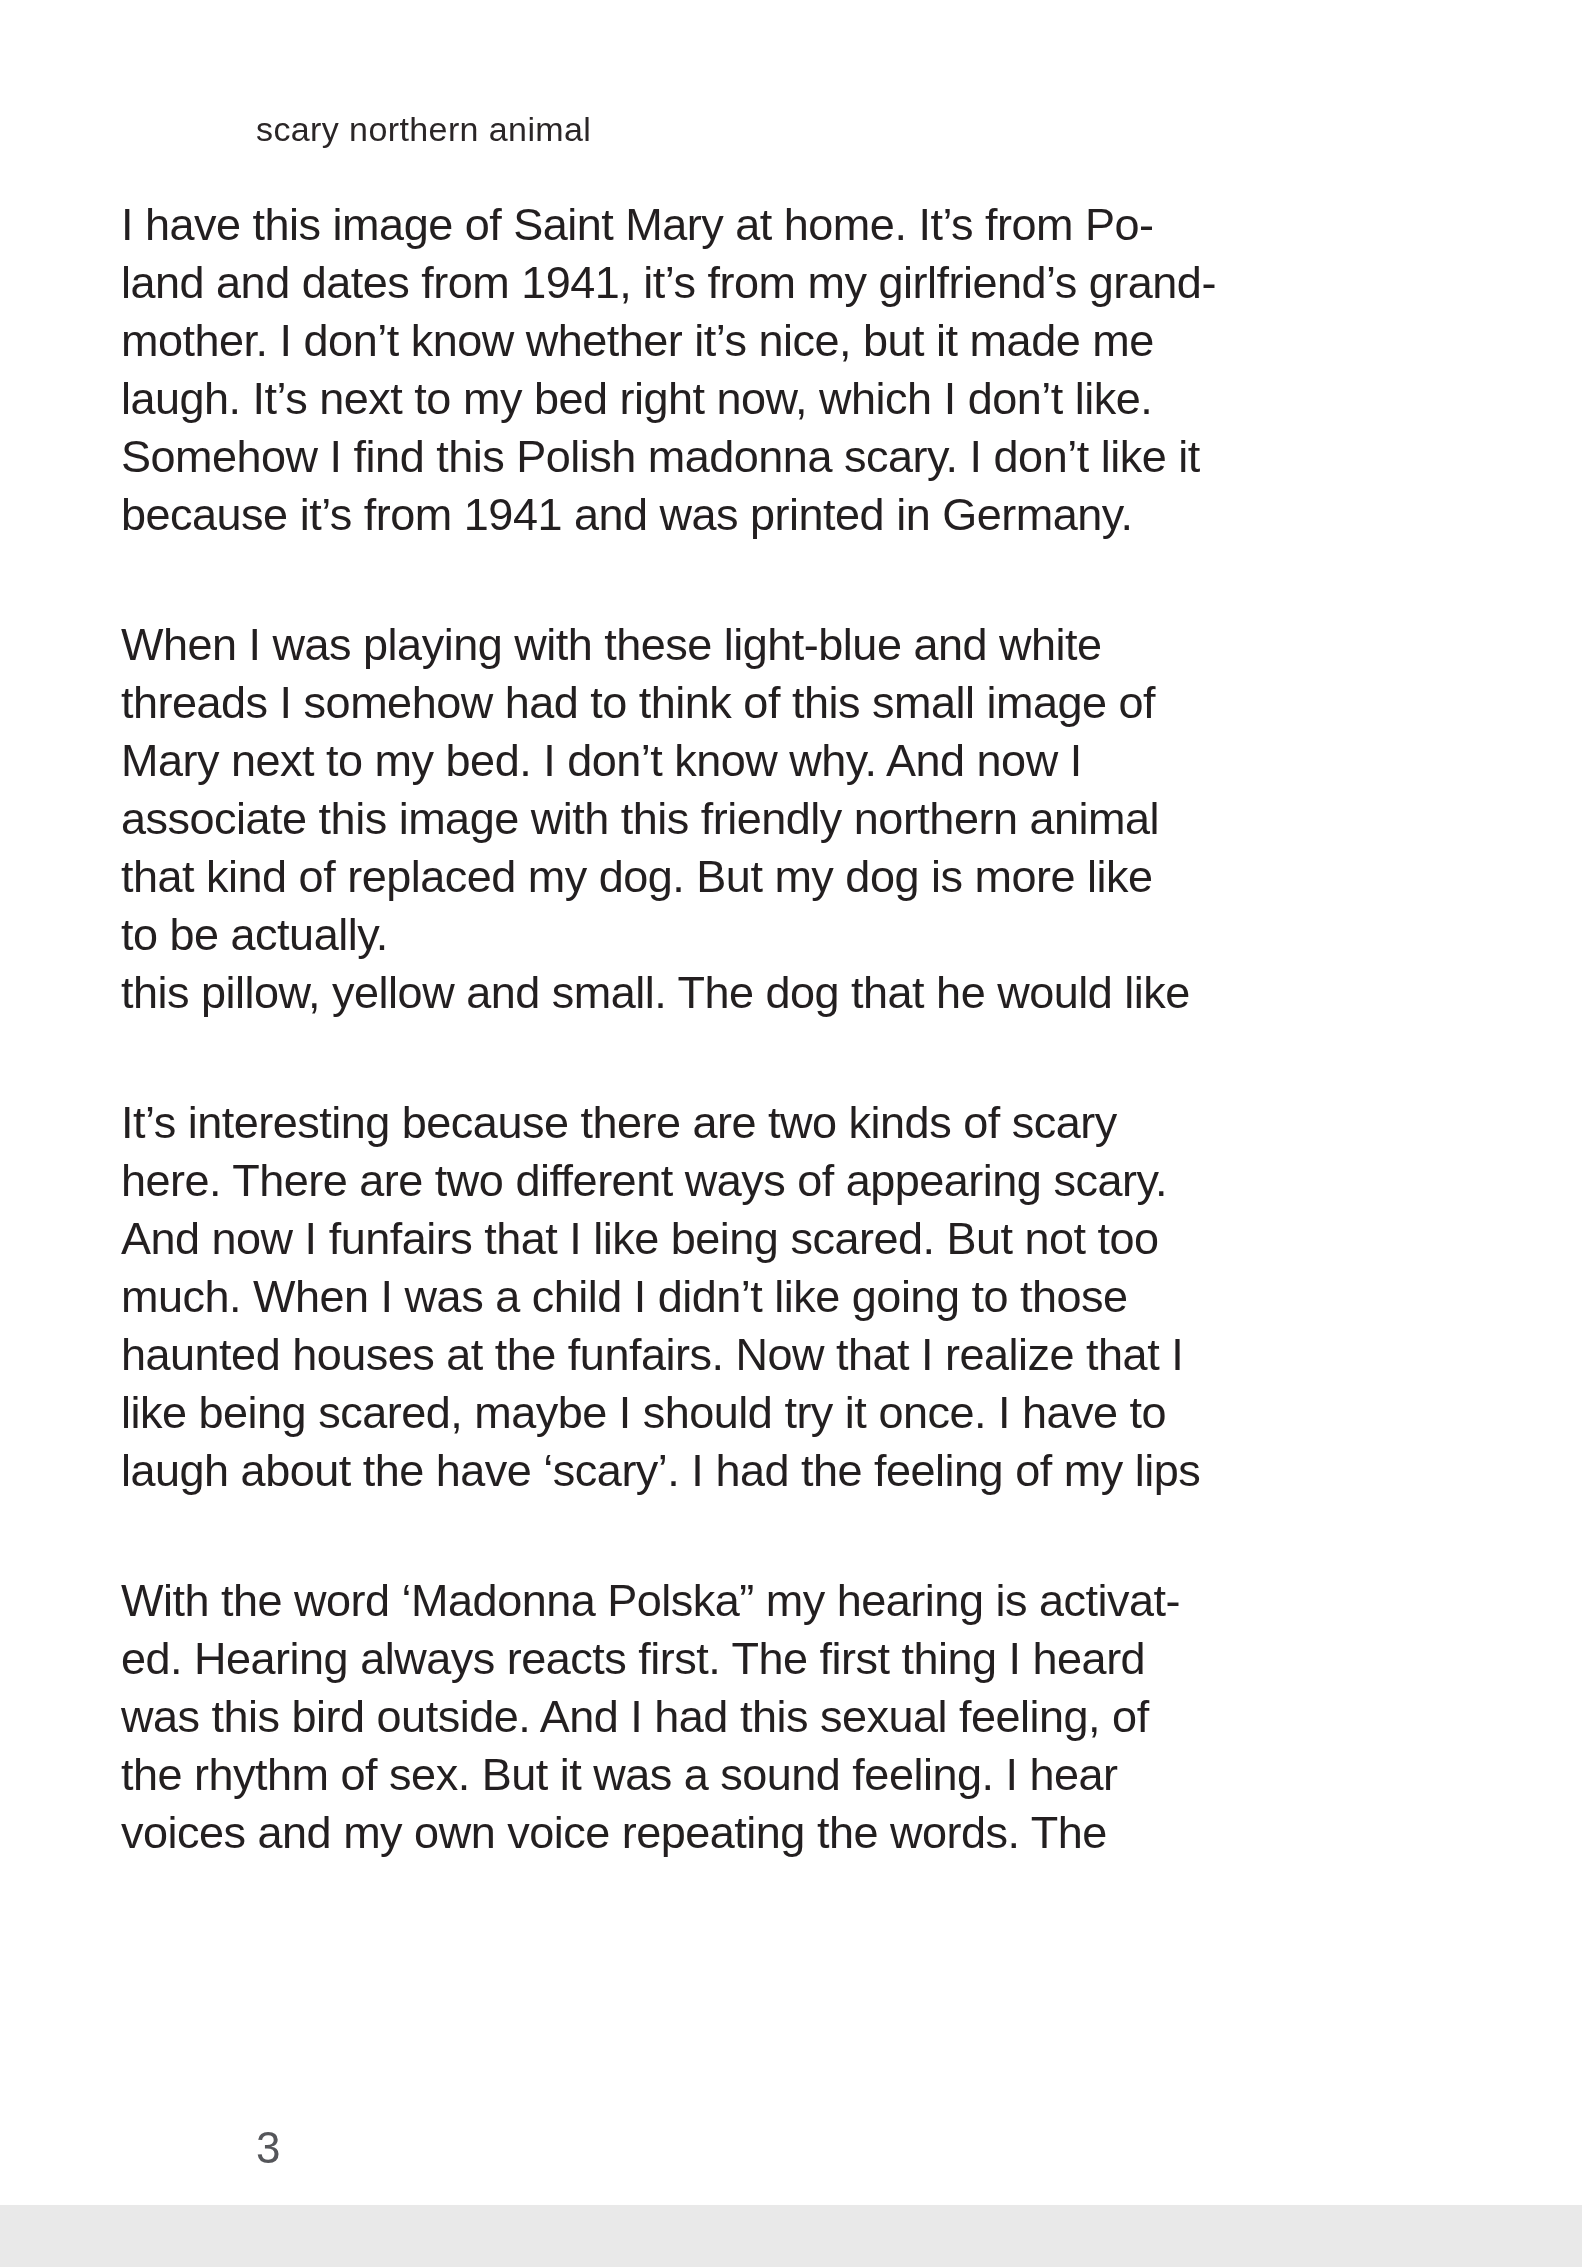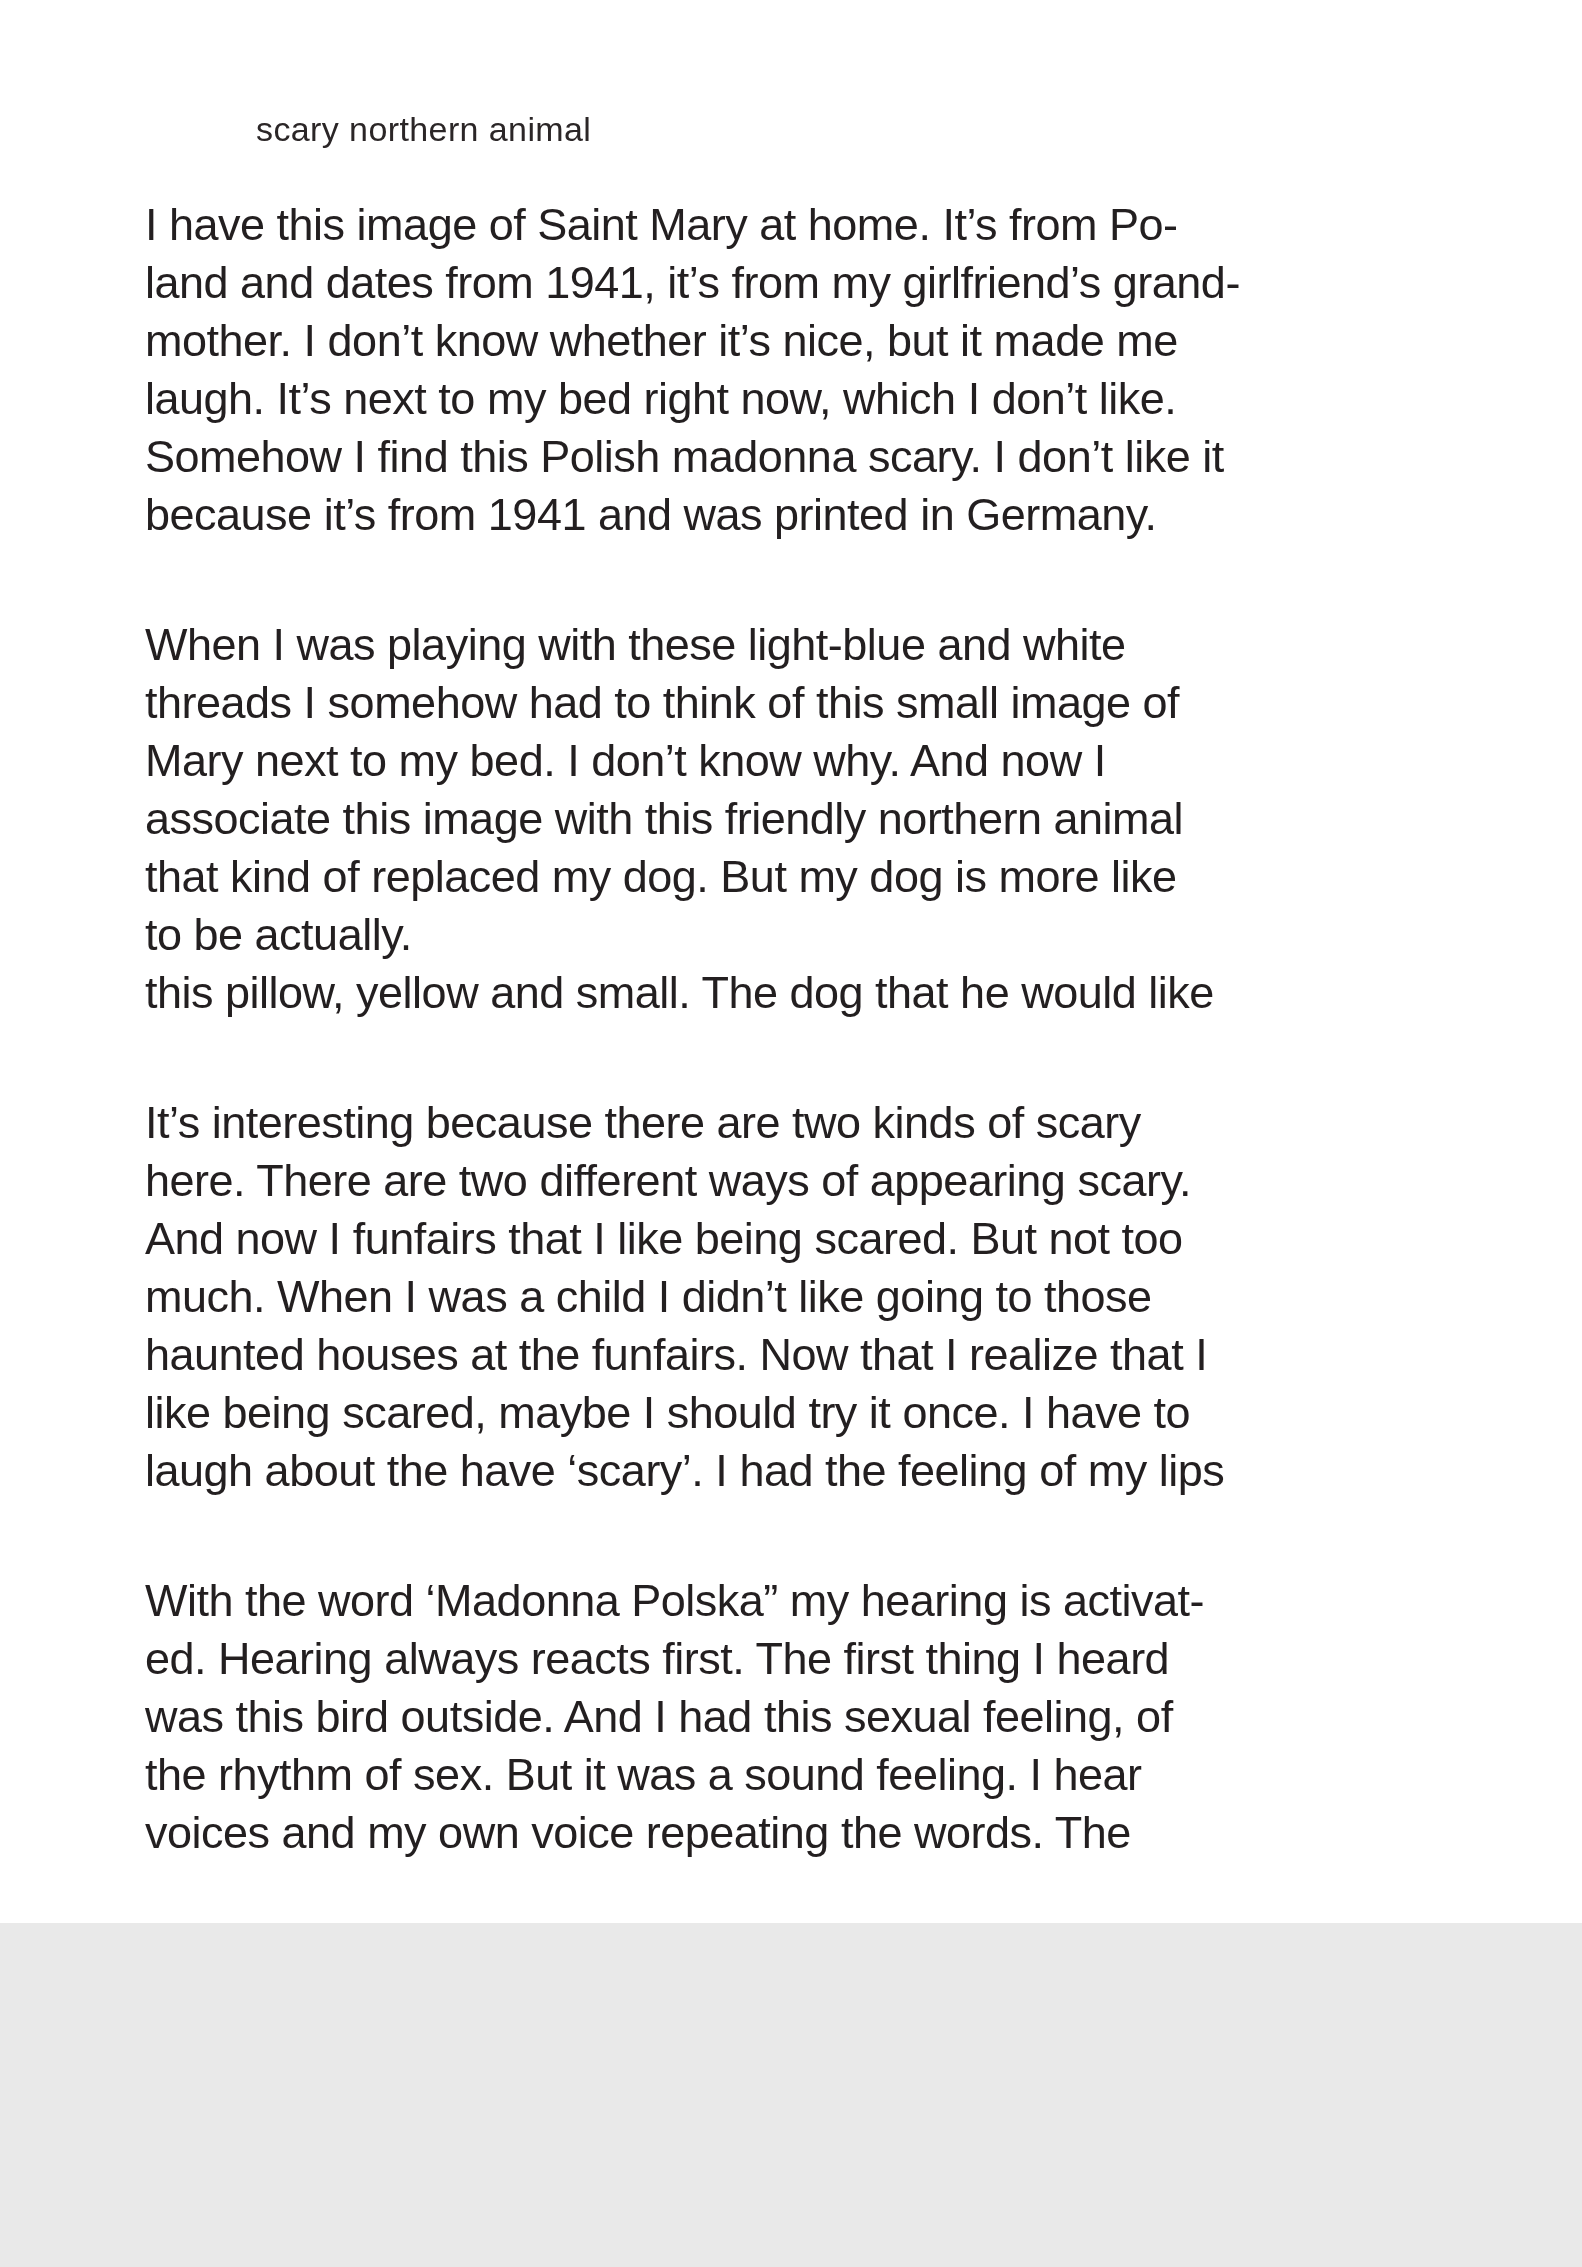--- a/index.html
+++ b/index.html
@@ -3,37 +3,37 @@
 <meta charset="utf-8">
 <style>
   html, body {
     margin: 0;
     padding: 0;
     background: #e9e9e9;
   }
   .page {
     position: relative;
     width: 1582px;
-    height: 1923px;
+    height: 2205px;
     background: #ffffff;
     font-family: "Liberation Sans", sans-serif;
     overflow: hidden;
   }
   .running-header {
     position: absolute;
     left: 256px;
     top: 110px;
     font-size: 34px;
     line-height: 38px;
     letter-spacing: 0.4px;
     font-weight: 400;
   }
   .body-text {
     position: absolute;
-    left: 145px;
+    left: 121px;
     top: 196px;
     width: 1290px;
   }
   .body-text p {
     margin: 0 0 72px 0;
     font-size: 45px;
     line-height: 58px;
     letter-spacing: -0.5px;
     font-weight: 400;
   }

